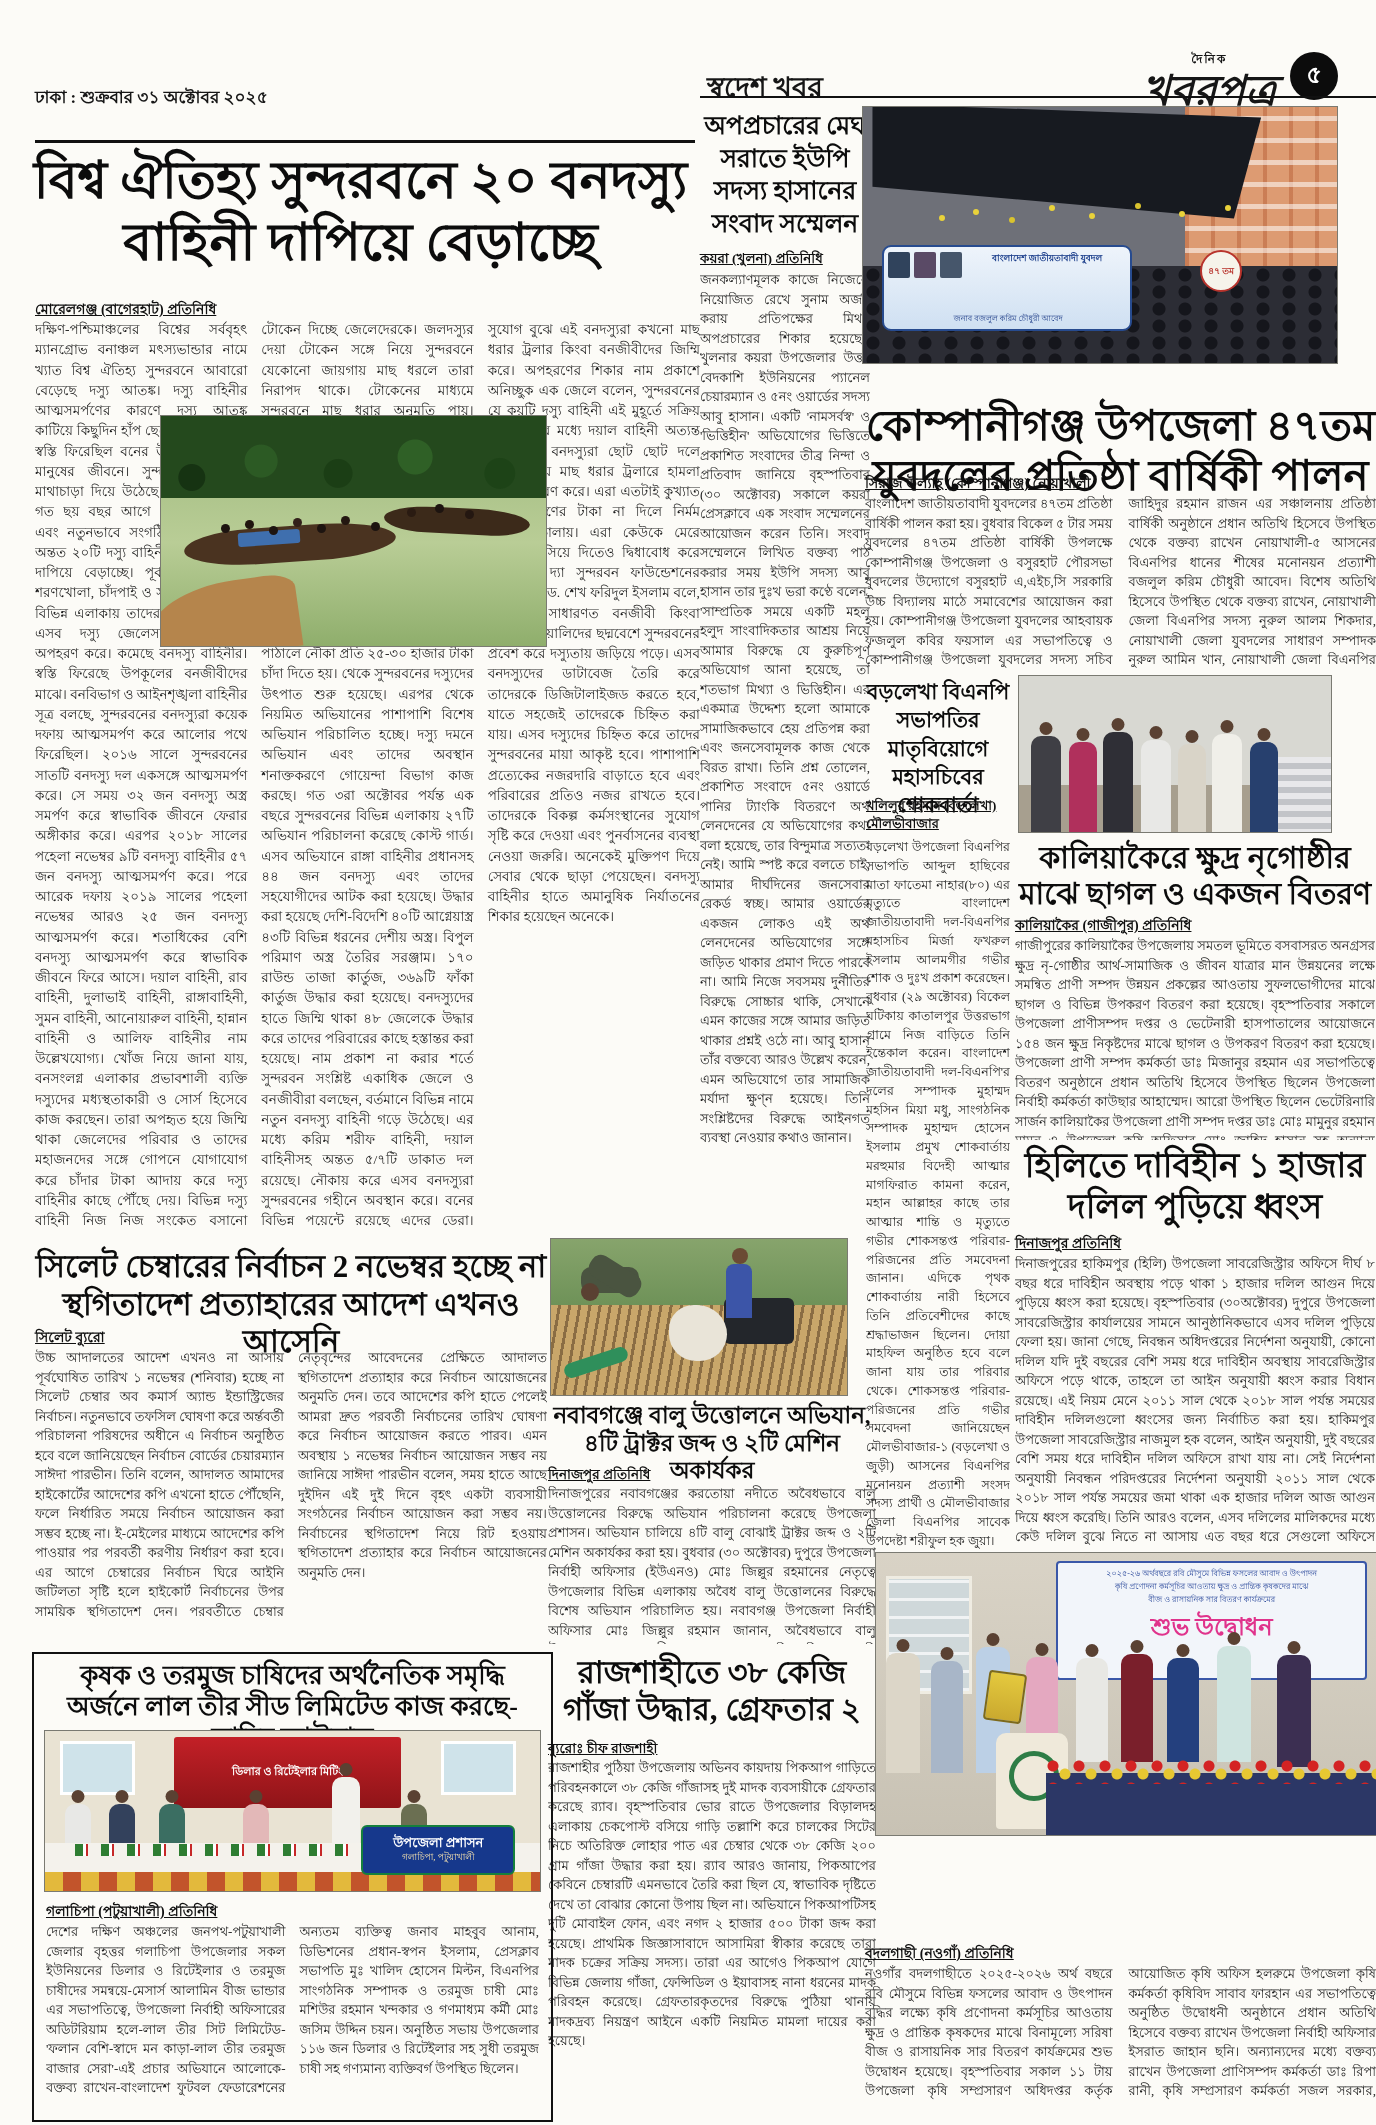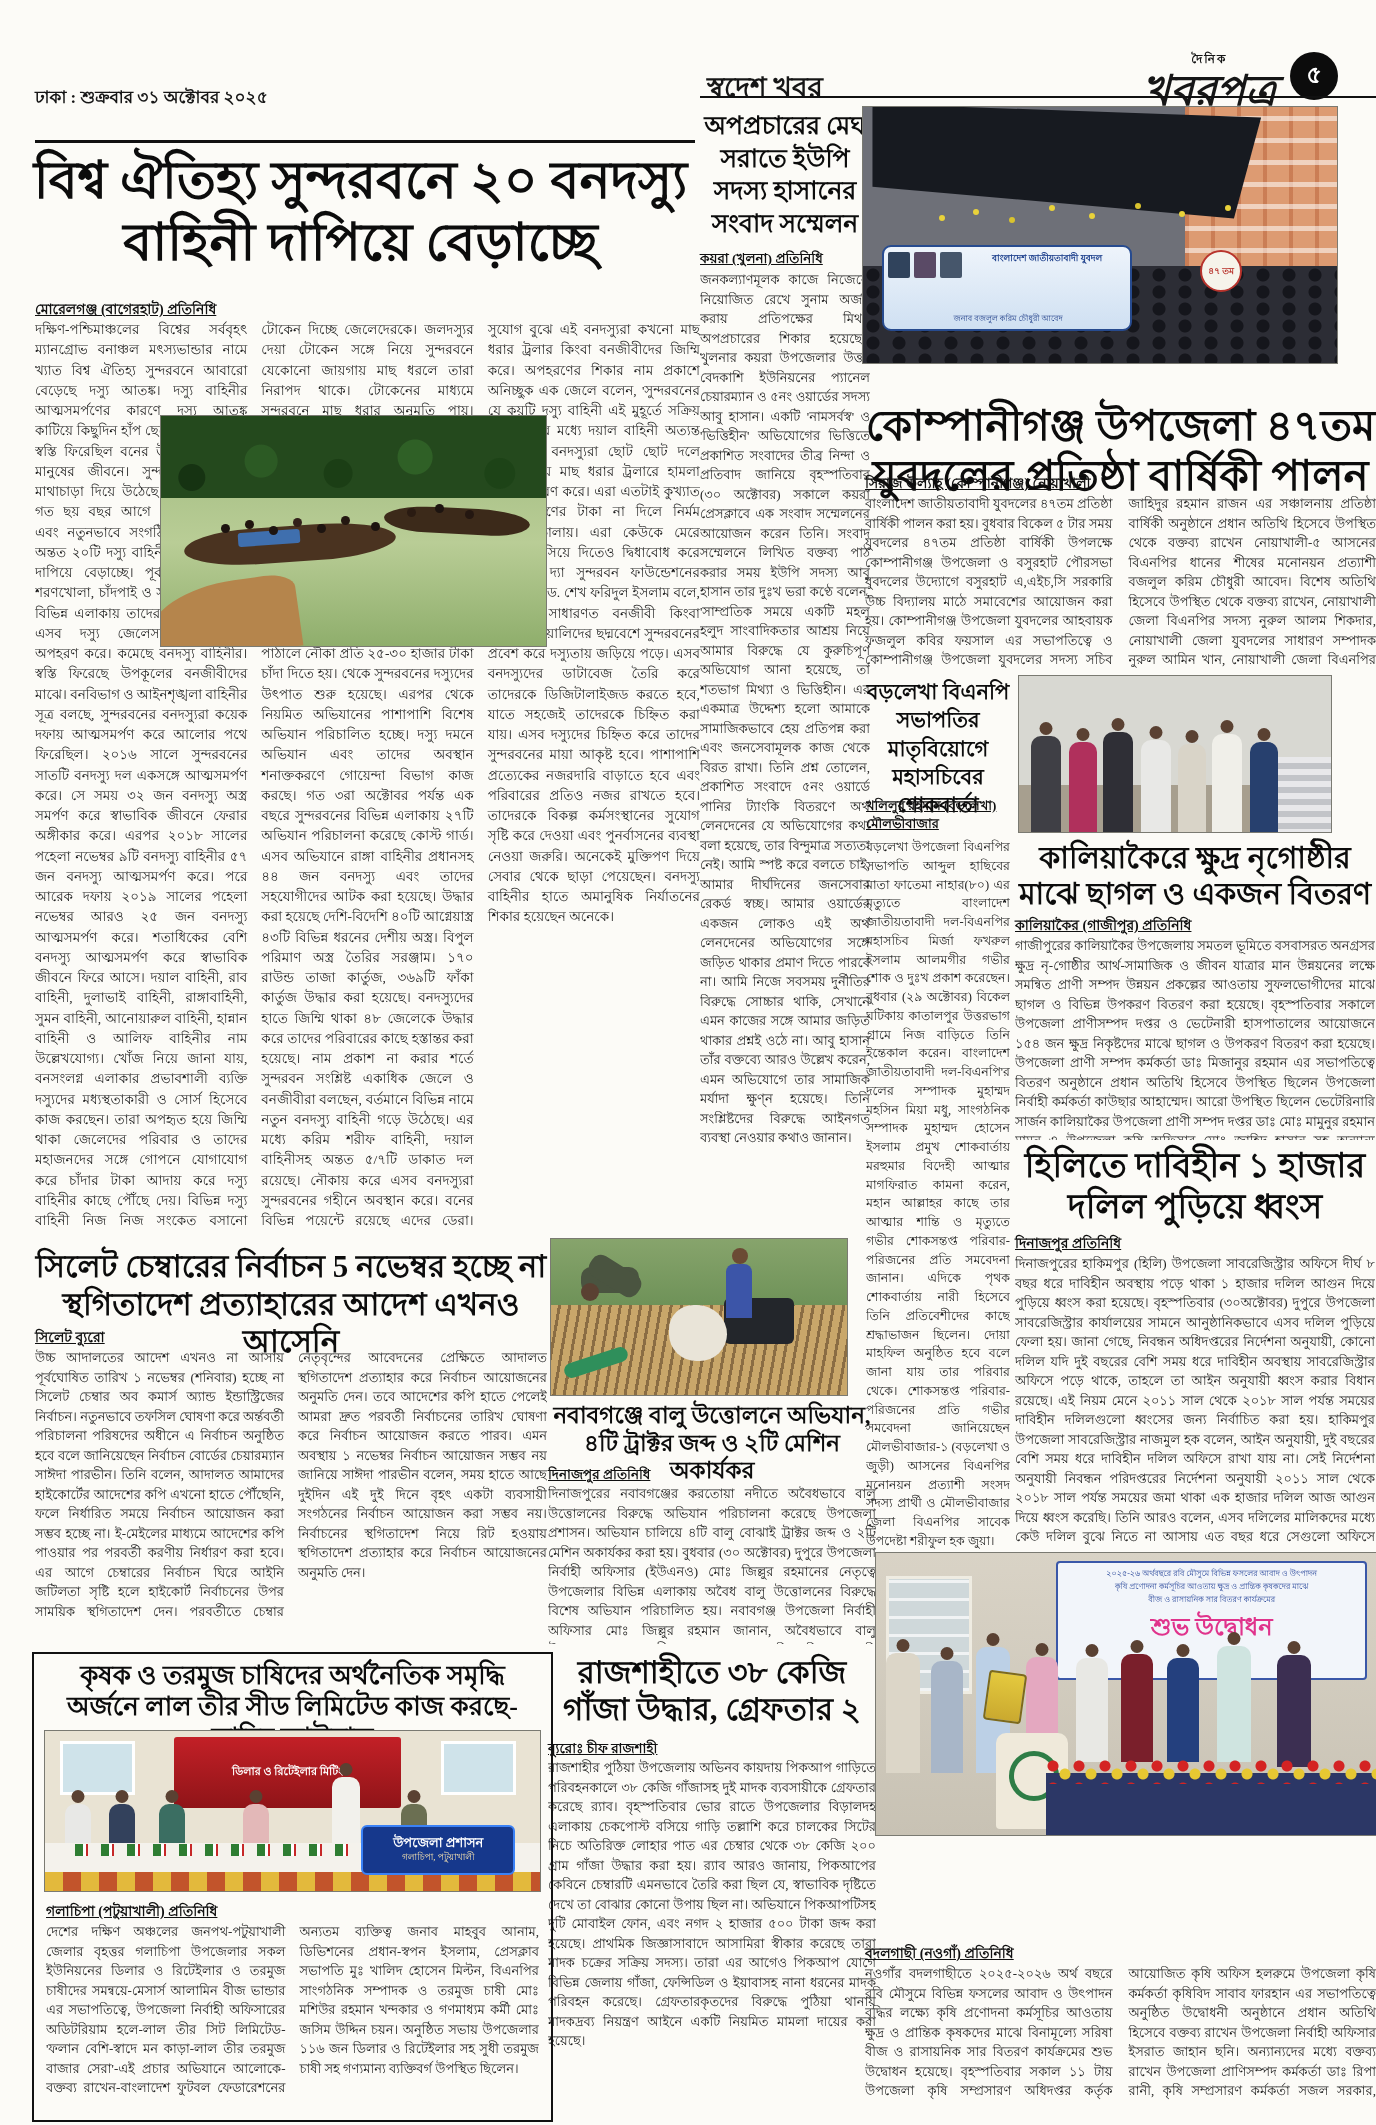--- a/index.html
+++ b/index.html
@@ -116,21 +116,21 @@
   </div>
 
   <div class="abs hl" style="left:1015px;top:840px;width:360px;font-size:30px;">কালিয়াকৈরে ক্ষুদ্র নৃগোষ্ঠীর মাঝে ছাগল ও একজন বিতরণ</div>
   <div class="abs byline" style="left:1015px;top:914px;">কালিয়াকৈর (গাজীপুর) প্রতিনিধি</div>
   <div class="abs body" style="left:1015px;top:936px;width:360px;height:204px;font-size:13px;">গাজীপুরের কালিয়াকৈর উপজেলায় সমতল ভূমিতে বসবাসরত অনগ্রসর ক্ষুদ্র নৃ-গোষ্ঠীর আর্থ-সামাজিক ও জীবন যাত্রার মান উন্নয়নের লক্ষে সমন্বিত প্রাণী সম্পদ উন্নয়ন প্রকল্পের আওতায় সুফলভোগীদের মাঝে ছাগল ও বিভিন্ন উপকরণ বিতরণ করা হয়েছে। বৃহস্পতিবার সকালে উপজেলা প্রাণীসম্পদ দপ্তর ও ভেটেনারী হাসপাতালের আয়োজনে ১৫৪ জন ক্ষুদ্র নিকৃষ্টদের মাঝে ছাগল ও উপকরণ বিতরণ করা হয়েছে। উপজেলা প্রাণী সম্পদ কর্মকর্তা ডাঃ মিজানুর রহমান এর সভাপতিত্বে বিতরণ অনুষ্ঠানে প্রধান অতিথি হিসেবে উপস্থিত ছিলেন উপজেলা নির্বাহী কর্মকর্তা কাউছার আহাম্মেদ। আরো উপস্থিত ছিলেন ভেটেরিনারি সার্জন কালিয়াকৈর উপজেলা প্রাণী সম্পদ দপ্তর ডাঃ মোঃ মামুনুর রহমান মামুন ও উপজেলা কৃষি অফিসার মোঃ জাহিদ হাসান সহ অন্যান্য কর্মকর্তা কর্মচারীবৃন্দ। উপকরণ গুলোর মধ্যে দুইটি ছাগল, দুইটি টিন, চারটি খুটি, ২৫ কেজি খাদ্য ও ৫টি করে ফ্লোর ম্যাট ক্ষুদ্র নৃ-গোষ্ঠীর সুফলভোগীদের মাঝে বিতরণ হয়েছে।</div>
 
   <div class="abs hl" style="left:1015px;top:1146px;width:360px;font-size:34px;">হিলিতে দাবিহীন ১ হাজার দলিল পুড়িয়ে ধ্বংস</div>
   <div class="abs byline" style="left:1015px;top:1232px;">দিনাজপুর প্রতিনিধি</div>
   <div class="abs body" style="left:1015px;top:1254px;width:360px;height:292px;font-size:13px;">দিনাজপুরের হাকিমপুর (হিলি) উপজেলা সাবরেজিস্ট্রার অফিসে দীর্ঘ ৮ বছর ধরে দাবিহীন অবস্থায় পড়ে থাকা ১ হাজার দলিল আগুন দিয়ে পুড়িয়ে ধ্বংস করা হয়েছে। বৃহস্পতিবার (৩০অক্টোবর) দুপুরে উপজেলা সাবরেজিস্ট্রার কার্যালয়ের সামনে আনুষ্ঠানিকভাবে এসব দলিল পুড়িয়ে ফেলা হয়। জানা গেছে, নিবন্ধন অধিদপ্তরের নির্দেশনা অনুযায়ী, কোনো দলিল যদি দুই বছরের বেশি সময় ধরে দাবিহীন অবস্থায় সাবরেজিস্ট্রার অফিসে পড়ে থাকে, তাহলে তা আইন অনুযায়ী ধ্বংস করার বিধান রয়েছে। এই নিয়ম মেনে ২০১১ সাল থেকে ২০১৮ সাল পর্যন্ত সময়ের দাবিহীন দলিলগুলো ধ্বংসের জন্য নির্বাচিত করা হয়। হাকিমপুর উপজেলা সাবরেজিস্ট্রার নাজমুল হক বলেন, আইন অনুযায়ী, দুই বছরের বেশি সময় ধরে দাবিহীন দলিল অফিসে রাখা যায় না। সেই নির্দেশনা অনুযায়ী নিবন্ধন পরিদপ্তরের নির্দেশনা অনুযায়ী ২০১১ সাল থেকে ২০১৮ সাল পর্যন্ত সময়ের জমা থাকা এক হাজার দলিল আজ আগুন দিয়ে ধ্বংস করেছি। তিনি আরও বলেন, এসব দলিলের মালিকদের মধ্যে কেউ দলিল বুঝে নিতে না আসায় এত বছর ধরে সেগুলো অফিসে সংরক্ষিত ছিল। পরবর্তীতে নিয়ম অনুযায়ী কমিটি গঠন করে ও প্রক্রিয়া সম্পন্ন করে দলিলগুলো ধ্বংসের উদ্যোগ নেওয়া হয়। এসময় স্থানীয় দলিল লেখক সমিতির সদস্যরাও উপস্থিত ছিলেন। তারা জানান, এই পদক্ষেপে অফিসের জায়গা খালি হয়েছে এবং পুরোনো কাগজপত্রের স্তূপ সরিয়ে নতুন কার্যক্রম আরও সহজভাবে পরিচালনা করা সম্ভব হবে।</div>
 
-  <div class="abs hl" style="left:35px;top:1248px;width:512px;font-size:31px;">সিলেট চেম্বারের নির্বাচন 5 নভেম্বর  হচ্ছে না</div>
+  <div class="abs hl" style="left:35px;top:1248px;width:512px;font-size:31px;">সিলেট চেম্বারের নির্বাচন 2 নভেম্বর  হচ্ছে না</div>
   <div class="abs hl" style="left:35px;top:1286px;width:512px;font-size:31px;">স্থগিতাদেশ প্রত্যাহারের আদেশ এখনও আসেনি</div>
   <div class="abs byline" style="left:35px;top:1326px;">সিলেট ব্যুরো</div>
   <div class="abs body" style="left:35px;top:1348px;width:512px;height:292px;column-count:2;column-gap:14px;font-size:13px;">উচ্চ আদালতের আদেশ এখনও না আসায় পূর্বঘোষিত তারিখ ১ নভেম্বর (শনিবার) হচ্ছে না সিলেট চেম্বার অব কমার্স অ্যান্ড ইন্ডাস্ট্রিজের নির্বাচন। নতুনভাবে তফসিল ঘোষণা করে অর্ন্তবর্তী পরিচালনা পরিষদের অধীনে এ নির্বাচন অনুষ্ঠিত হবে বলে জানিয়েছেন নির্বাচন বোর্ডের চেয়ারম্যান সাঈদা পারভীন। তিনি বলেন, আদালত আমাদের হাইকোর্টের আদেশের কপি এখনো হাতে পৌঁছেনি, ফলে নির্ধারিত সময়ে নির্বাচন আয়োজন করা সম্ভব হচ্ছে না। ই-মেইলের মাধ্যমে আদেশের কপি পাওয়ার পর পরবর্তী করণীয় নির্ধারণ করা হবে। এর আগে চেম্বারের নির্বাচন ঘিরে আইনি জটিলতা সৃষ্টি হলে হাইকোর্ট নির্বাচনের উপর সাময়িক স্থগিতাদেশ দেন। পরবর্তীতে চেম্বার নেতৃবৃন্দের আবেদনের প্রেক্ষিতে আদালত স্থগিতাদেশ প্রত্যাহার করে নির্বাচন আয়োজনের অনুমতি দেন। তবে আদেশের কপি হাতে পেলেই আমরা দ্রুত পরবর্তী নির্বাচনের তারিখ ঘোষণা করে নির্বাচন আয়োজন করতে পারব। এমন অবস্থায় ১ নভেম্বর নির্বাচন আয়োজন সম্ভব নয় জানিয়ে সাঈদা পারভীন বলেন, সময় হাতে আছে দুইদিন এই দুই দিনে বৃহৎ একটা ব্যবসায়ী সংগঠনের নির্বাচন আয়োজন করা সম্ভব নয়। নির্বাচনের স্থগিতাদেশ নিয়ে রিট হওয়ায় স্থগিতাদেশ প্রত্যাহার করে নির্বাচন আয়োজনের অনুমতি দেন।</div>
 
   <div class="abs photo" style="left:550px;top:1238px;width:296px;height:156px;">
     <div class="abs" style="left:0;top:0;right:0;height:45%;background:linear-gradient(180deg,#87a46c,#6d9157);"></div>
     <div class="abs" style="left:0;bottom:0;right:0;height:58%;background:repeating-linear-gradient(100deg,#c9a76a 0 7px,#8a6d43 7px 10px);"></div>
     <div class="abs" style="right:18%;top:38%;width:70px;height:46px;background:#23262b;border-radius:6px;"></div>
     <div class="abs" style="left:40%;top:42%;width:58px;height:56px;background:#e9e4d8;border-radius:45% 55% 50% 50%;"></div>
     <div class="abs" style="left:10%;top:18%;width:58px;height:26px;background:#4a5440;border-radius:10px;transform:rotate(32de"></div>
@@ -172,21 +172,21 @@
         </div>
       <div class="fig" style="left:58%;bottom:30%;width:28px;height:66px;background:#f2f1ec;">
           <span class="head"></span>
         </div>
       <div class="fig" style="left:72%;bottom:28%;width:26px;height:42px;background:#6b6f52;">
           <span class="head"></span>
         </div>
       <div class="abs" style="left:0;bottom:12%;width:100%;height:18%;background:#f4f2ec;"></div>
       <div class="abs" style="left:6%;bottom:22%;width:70%;height:12px;background:repeating-linear-gradient(90deg,#2e7d32 0 8px,#ffffff 8px 11px,#c62828 11px 13px,transparent 13px 26px);"></div>
       <div class="abs" style="left:0;bottom:0;width:100%;height:12%;background:repeating-linear-gradient(90deg,#e3b93c 0 18px,#c2542b 18px 36px);"></div>
-      <div class="abs" style="right:5%;bottom:10%;width:150px;height:46px;background:#16388c;border:2px solid #3b82f6;border-radius:6px;
+      <div class="abs" style="right:5%;bottom:10%;width:150px;height:46px;background:#16388c;border:2px solid #15803d;border-radius:6px;
            display:flex;flex-direction:column;align-items:center;justify-content:center;">
         <span style="color:#fff;font-size:13px;font-weight:700;line-height:1.2;">উপজেলা প্রশাসন</span>
         <span style="color:#ffe9b0;font-size:9px;">গলাচিপা, পটুয়াখালী</span>
       </div>
     </div>
     <div class="abs byline" style="left:12px;top:246px;">গলাচিপা (পটুয়াখালী) প্রতিনিধি</div>
     <div class="abs body" style="left:12px;top:268px;width:493px;height:188px;column-count:2;column-gap:14px;font-size:13px;">দেশের দক্ষিণ অঞ্চলের জনপথ-পটুয়াখালী জেলার বৃহত্তর গলাচিপা উপজেলার সকল ইউনিয়নের ডিলার ও রিটেইলার ও তরমুজ চাষীদের সমন্বয়ে-মেসার্স আলামিন বীজ ভান্ডার এর সভাপতিত্বে, উপজেলা নির্বাহী অফিসারের অডিটরিয়াম হলে-লাল তীর সিট লিমিটেড-'ফলান বেশি-স্বাদে মন কাড়া-লাল তীর তরমুজ বাজার সেরা'-এই প্রচার অভিযানে আলোকে- বক্তব্য রাখেন-বাংলাদেশ ফুটবল ফেডারেশনের অন্যতম ব্যক্তিত্ব জনাব মাহবুব আনাম, ডিভিশনের প্রধান-স্বপন ইসলাম, প্রেসক্লাব সভাপতি মুঃ খালিদ হোসেন মিল্টন, বিএনপির সাংগঠনিক সম্পাদক ও তরমুজ চাষী মোঃ মশিউর রহমান খন্দকার ও গণমাধ্যম কর্মী মোঃ জসিম উদ্দিন চয়ন। অনুষ্ঠিত সভায় উপজেলার ১১৬ জন ডিলার ও রিটেইলার সহ সুধী তরমুজ চাষী সহ গণ্যমান্য ব্যক্তিবর্গ উপস্থিত ছিলেন।</div>
   </div>
 
   <div class="abs photo" style="left:875px;top:1552px;width:501px;height:282px;">

